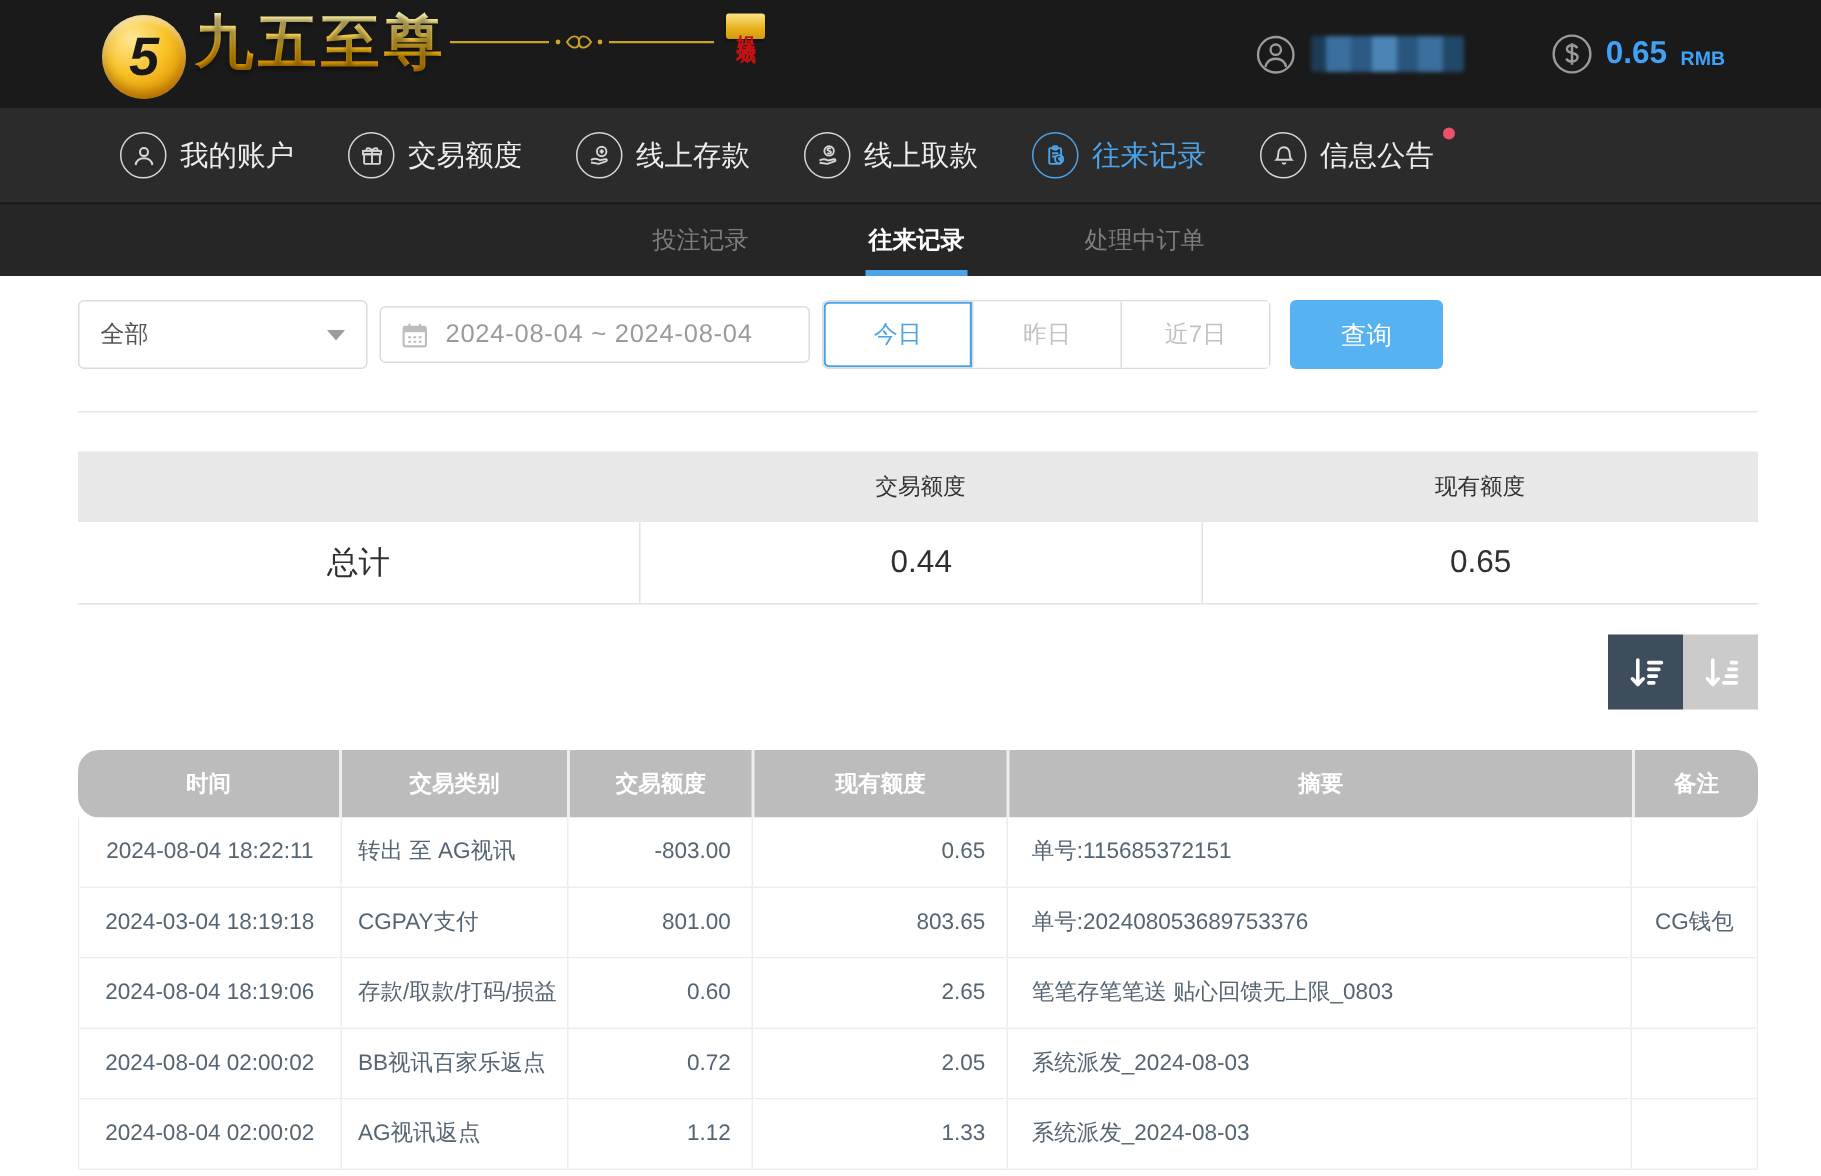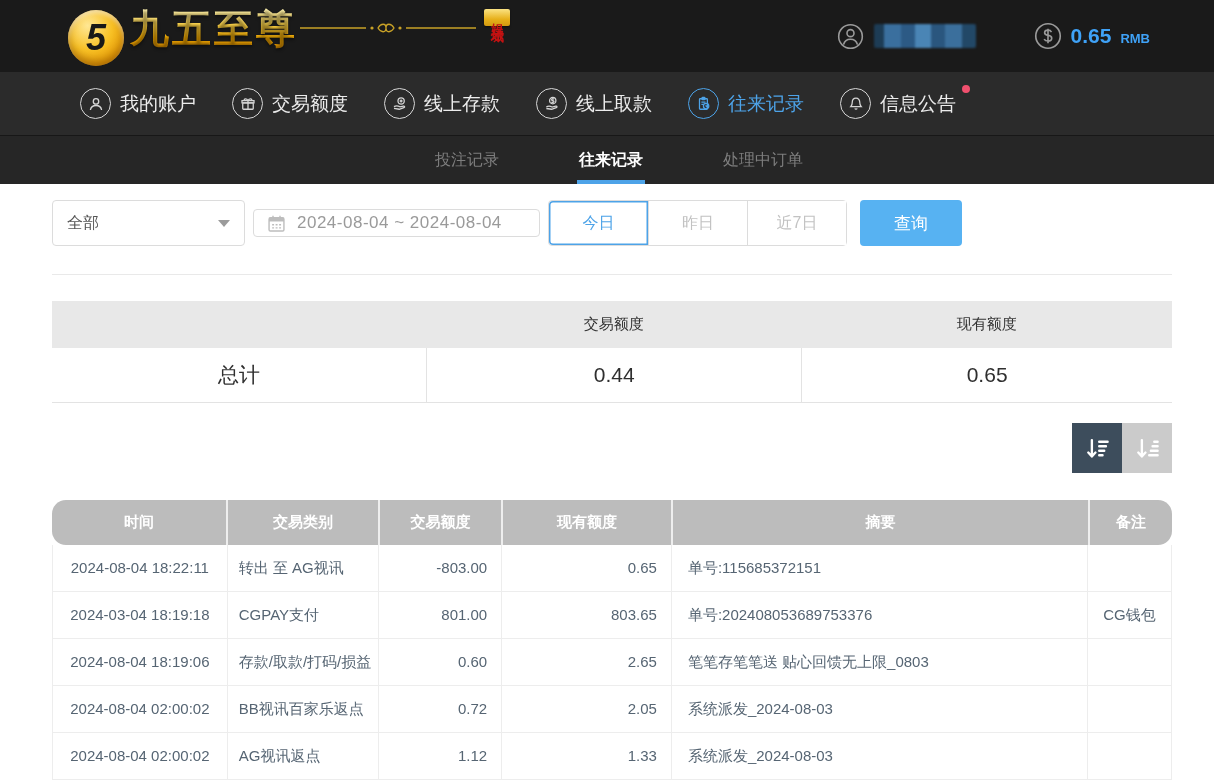--- a/index.html
+++ b/index.html
@@ -58,21 +58,21 @@
   
   .content { padding:16px 42px 0 52px; }
 
   .filter-row { display:flex; align-items:center; height:46px; }
   .select-box { width:193px; height:46px; border:1px solid #dcdcdc; border-radius:4px;
     display:flex; align-items:center; justify-content:space-between;
     padding:0 14px; cursor:pointer; background:#fff; }
   .select-value { font-size:16px; color:#555; }
   .caret-down { width:0; height:0; border-left:6px solid transparent;
     border-right:6px solid transparent; border-top:7px solid #9b9b9b; }
-  .date-box { width:287px; height:28px; border:1px solid #dcdcdc; border-radius:4px;
+  .date-box { width:287px; height:38px; border:1px solid #dcdcdc; border-radius:4px;
     display:flex; align-items:center; gap:10px; padding:0 12px; margin-left:8px;
     cursor:pointer; background:#fff; }
   .date-box .cal { color:#bdbdbd; display:flex; }
   .date-value { font-size:17px; color:#9a9a9a; letter-spacing:.5px; }
   .seg-group { display:flex; height:46px; margin-left:8px; border:1px solid #dcdcdc;
     border-radius:4px; overflow:visible; }
   .seg { width:99px; display:flex; align-items:center; justify-content:center;
     font-size:16px; color:#c2c2c2; cursor:pointer; border-left:1px solid #dcdcdc; background:#fff; }
   .seg:first-child { border-left:none; }
   .seg.active { color:var(--accent-blue,#4da3e8);

